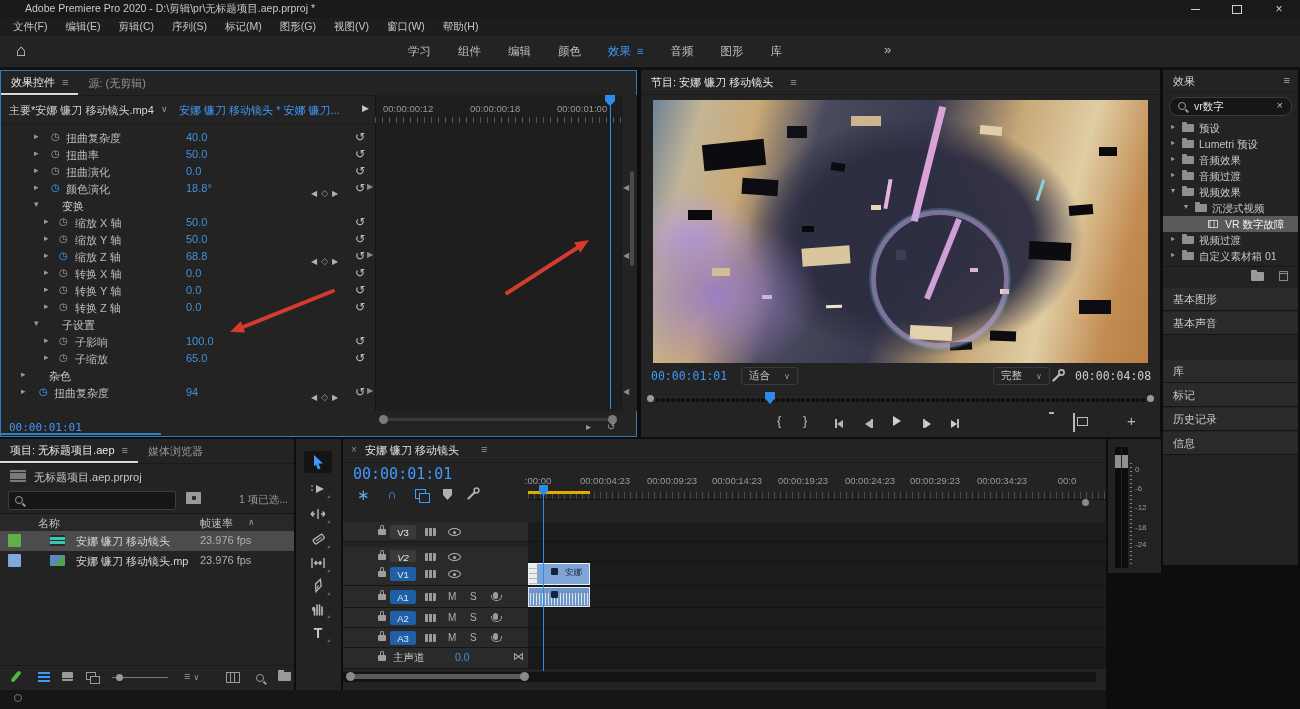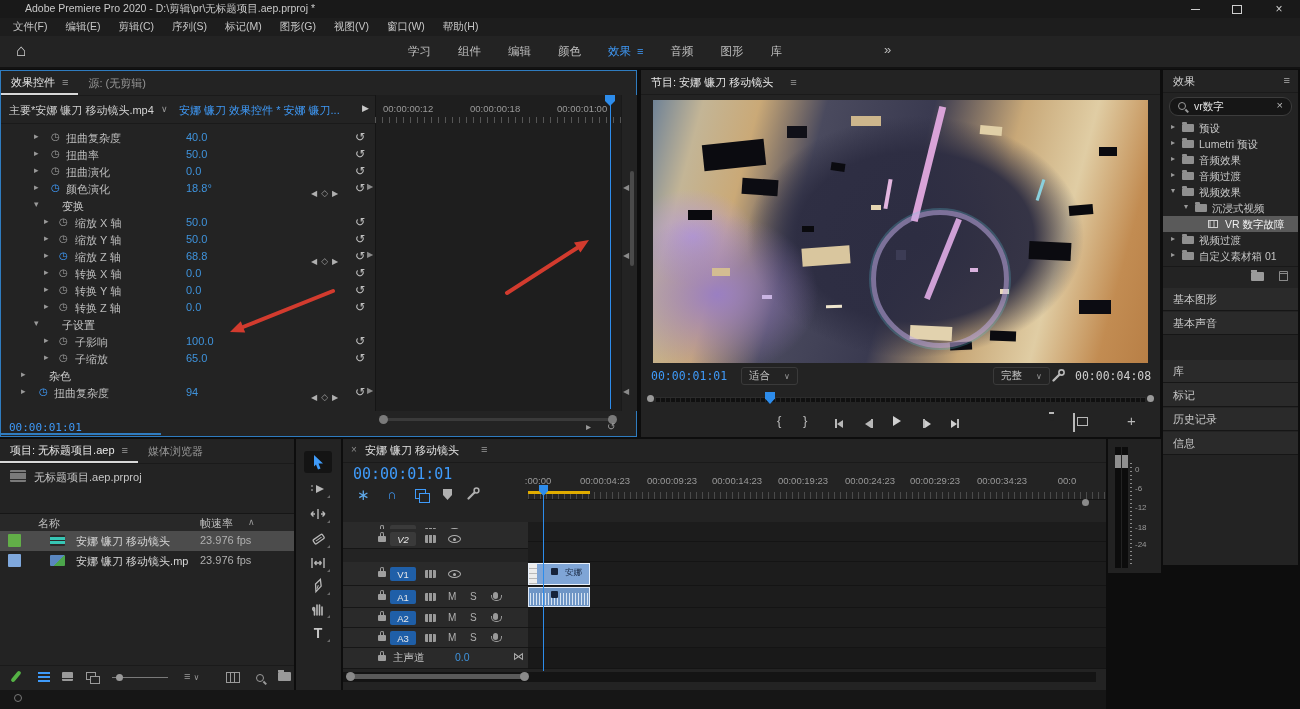--- a/index.html
+++ b/index.html
@@ -303,21 +303,21 @@
   </div>
 
   <div id="ec-panel" class="panel">
     <div class="ptab-bar" id="ec-tabs">
         <span class="ptab active">效果控件<span class="tab-menu">≡</span></span>
         <span class="ptab">源: (无剪辑)</span>
       </div>
     <div class="ec-head">
       <span class="ec-src">主要*安娜 镰刀 移动镜头.mp4</span>
       <span class="ec-src-caret">∨</span>
-      <span class="ec-tgt">安娜 镰刀 效果控件 * 安娜 镰刀...</span>
+      <span class="ec-tgt">安娜 镰刀 移动镜头 * 安娜 镰刀...</span>
       <span class="ec-next">▶</span>
     </div>
     <div id="ec-kfarea"></div>
     <div id="ec-gutter"></div>
     <div id="ec-ruler">
         <div class="ec-tick-strip"></div>
         <span class="ec-tick-label" style="left: 8px;">00:00:00:12</span>
         <span class="ec-tick-label" style="left: 95px;">00:00:00:18</span>
         <span class="ec-tick-label" style="left: 182px;">00:00:01:00</span>
       </div>
@@ -600,20 +600,27 @@
 
   <div id="pj-panel" class="panel">
     <div class="ptab-bar" id="pj-tabs">
         <span class="ptab active">项目: 无标题项目.aep<span class="tab-menu">≡</span></span>
         <span class="ptab">媒体浏览器</span>
       </div>
     <div class="pj-proj-row">
       <span class="icon-projfile"></span>
       <span class="pj-file">无标题项目.aep.prproj</span>
     </div>
+    <div class="pj-search-row">
+      <div class="pj-search-box">
+          <span class="icon-search"></span>
+        </div>
+      <span class="icon-findbin"></span>
+      <span class="pj-selstat">1 项已选...</span>
+    </div>
     <div class="pj-cols">
       <span class="pj-col-name">名称</span>
       <span class="pj-col-fps">帧速率</span>
       <span class="pj-col-caret">∧</span>
     </div>
     <div id="pj-rows">
         <div class="pj-row sel" style="top: 92px;">
           <span class="pj-swatch" style="background: rgb(98, 174, 72);"></span>
           <span class="pj-item-icon sequence"></span>
           <span class="pj-name">安娜 镰刀 移动镜头</span>
@@ -732,21 +739,21 @@
     <div class="tl-ph-head"></div>
     <div class="tl-ph-line"></div>
     <div id="tl-tracks">
         <div class="tl-row-head" style="top: 83px; height: 20px;">
           <span class="icon-lock" style="top: 7px;"></span>
           <span class="tl-label" style="top: 3px;">V3</span>
           <span class="icon-sync" style="top: 6px;"></span>
           <span class="icon-eye" style="top: 6px;"></span>
         </div>
         <div class="tl-row-body" style="top: 83px; height: 20px;"></div>
-        <div class="tl-row-head" style="top: 90px; height: 20px; font-style: italic;">
+        <div class="tl-row-head" style="top: 108px; height: 20px; font-style: italic;">
           <span class="icon-lock" style="top: 7px;"></span>
           <span class="tl-label" style="top: 3px;">V2</span>
           <span class="icon-sync" style="top: 6px;"></span>
           <span class="icon-eye" style="top: 6px;"></span>
         </div>
         <div class="tl-row-body" style="top: 103px; height: 20px;"></div>
         <div class="tl-row-head" style="top: 123px; height: 24px;">
           <span class="icon-lock" style="top: 9px;"></span>
           <span class="tl-label targeted" style="top: 5px;">V1</span>
           <span class="icon-sync" style="top: 8px;"></span>

